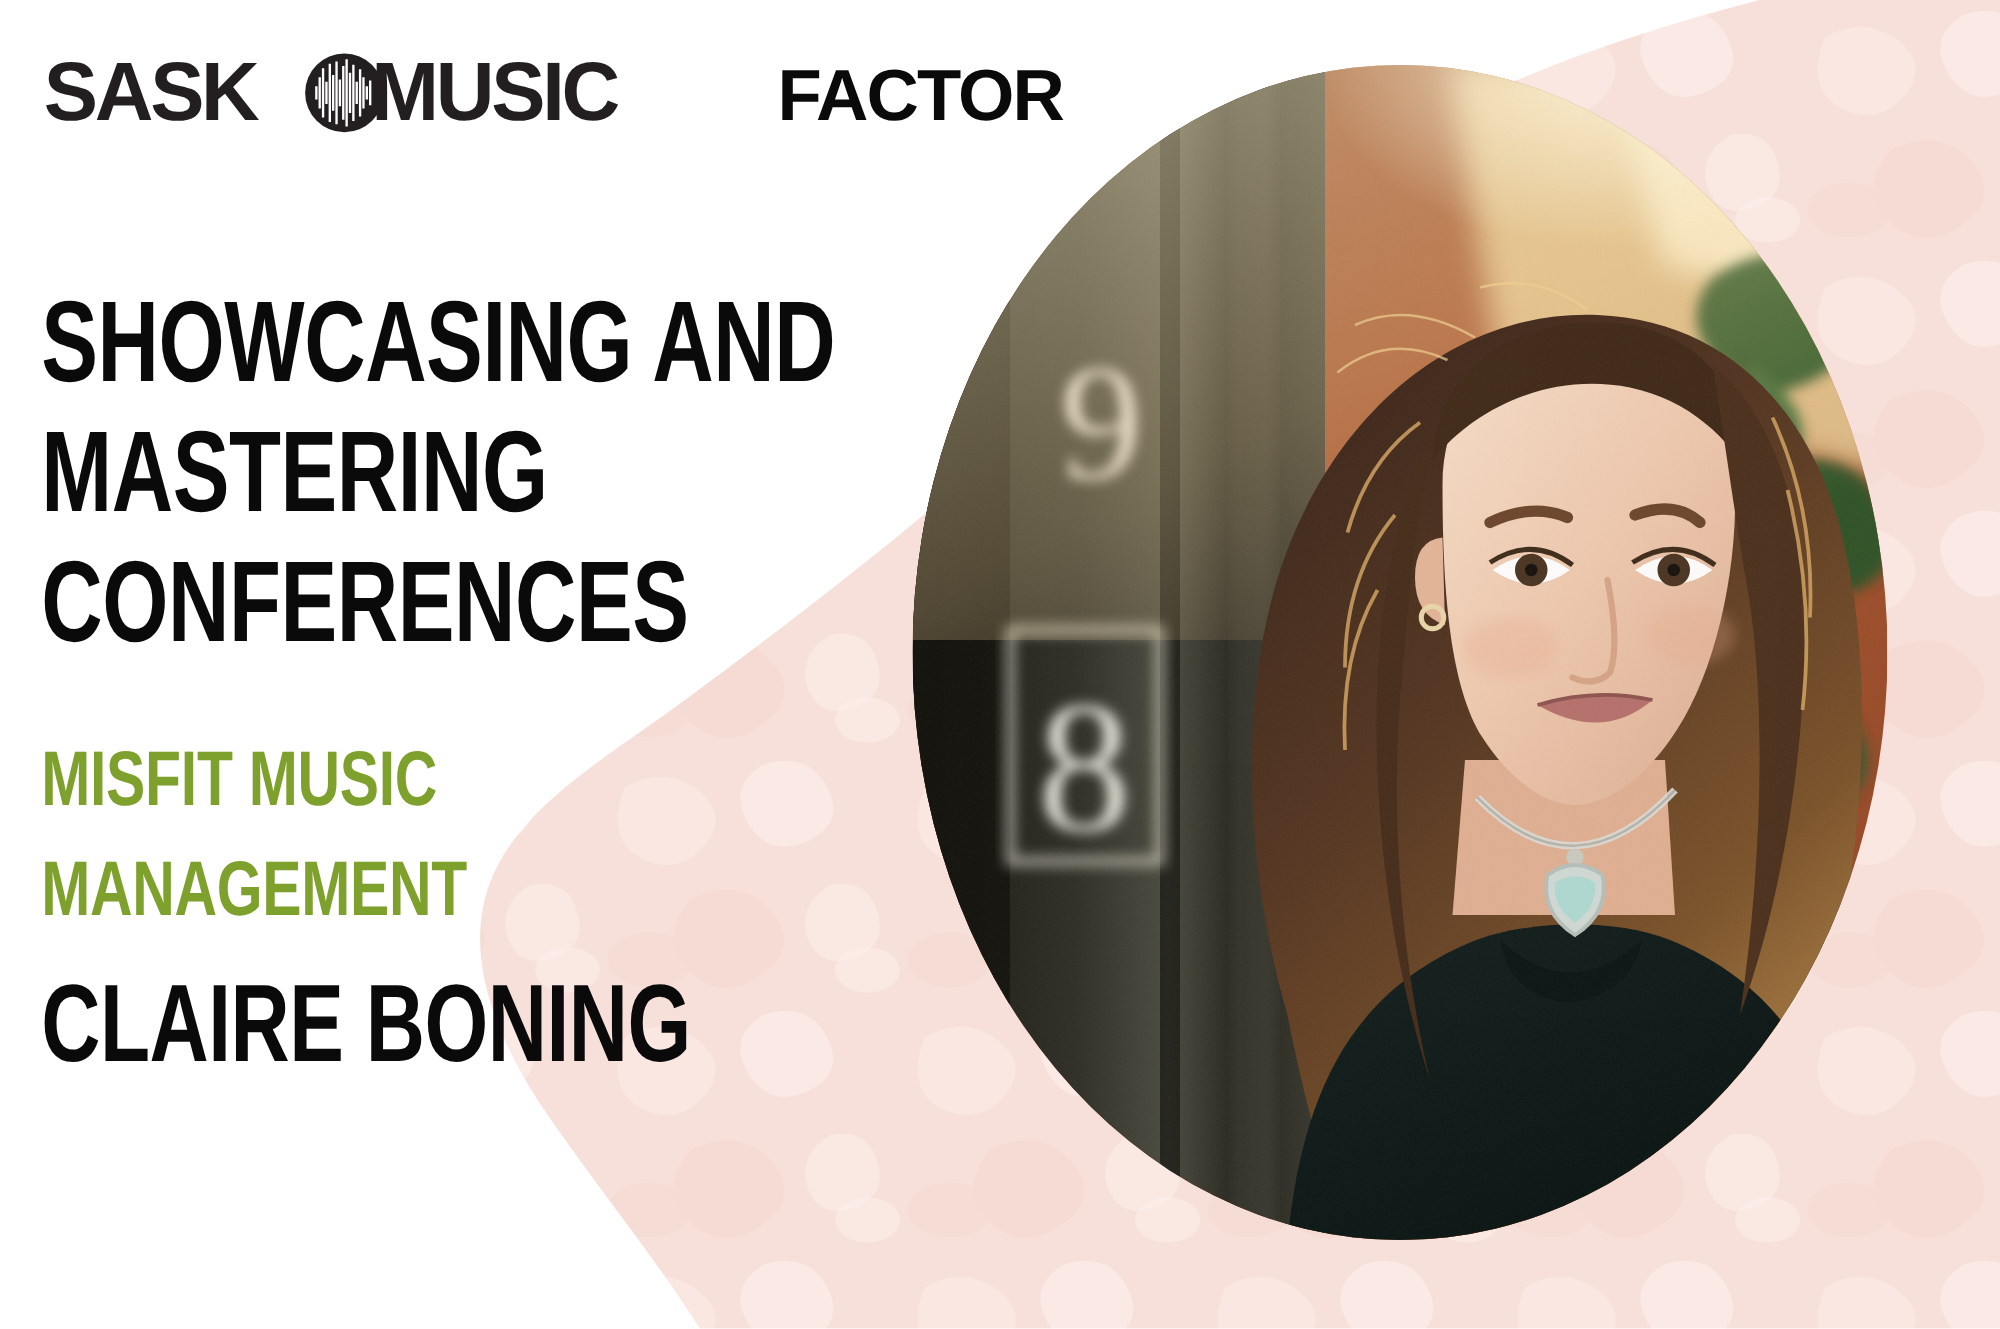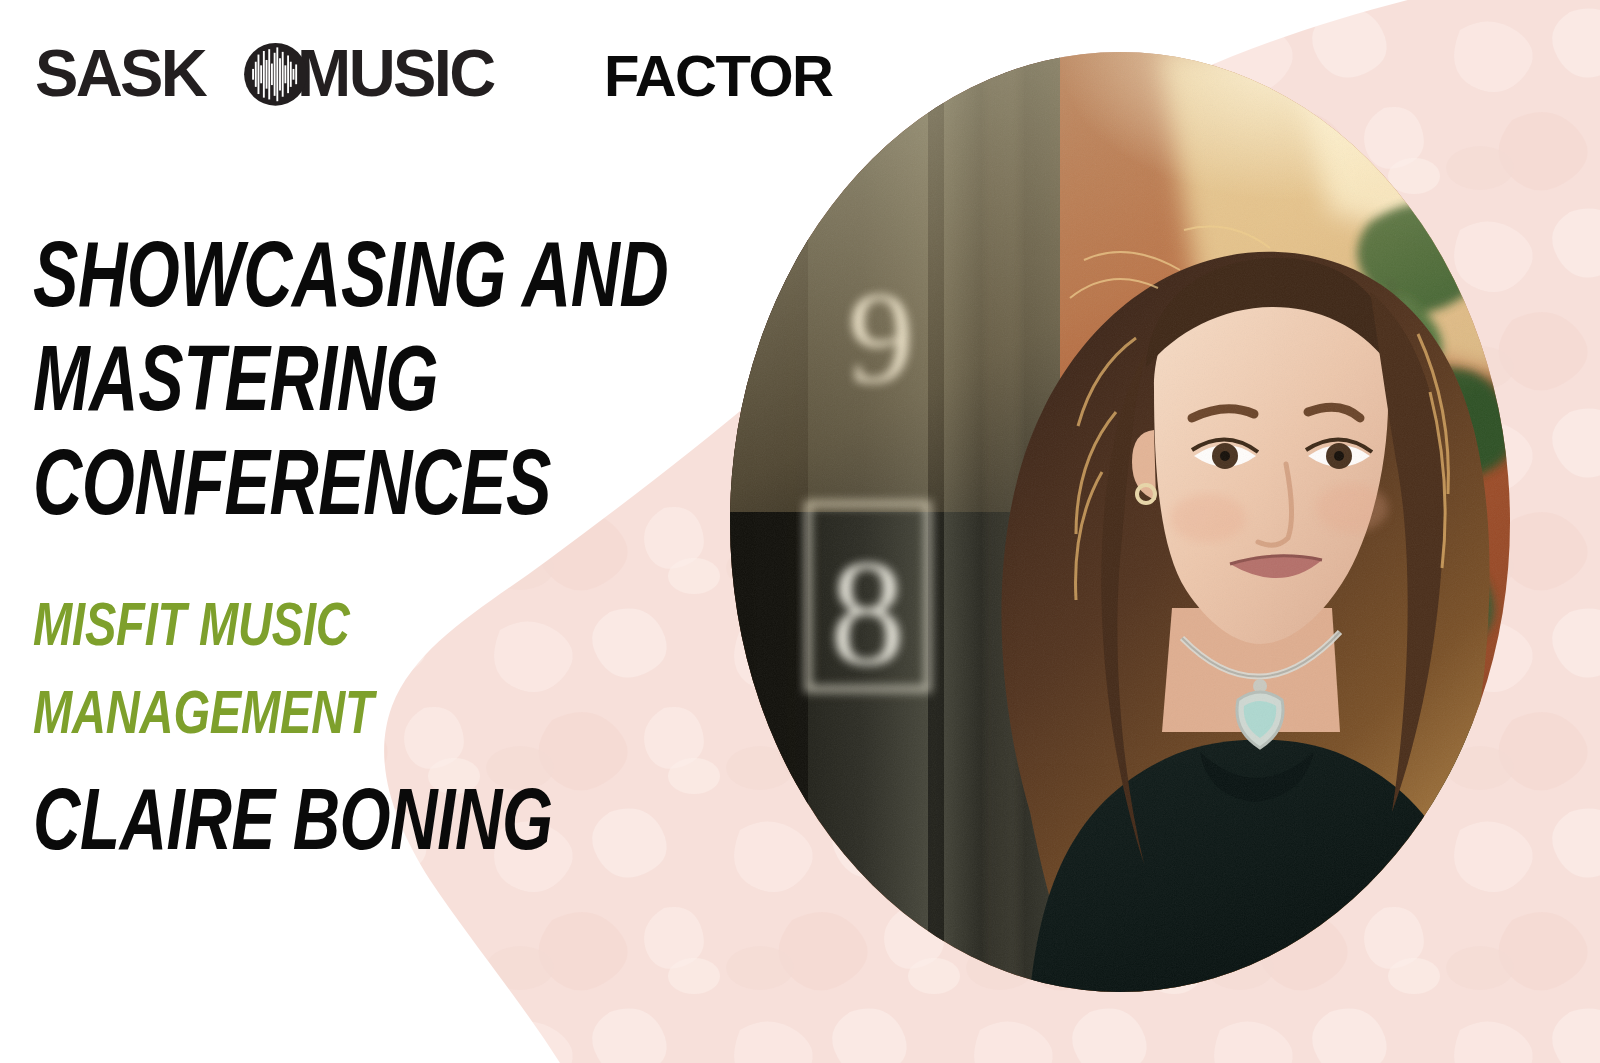--- a/index.html
+++ b/index.html
@@ -45,31 +45,30 @@
     left:0; top:0;
     width:780px; height:1063px;
     z-index:6;
   }
 
   .logos {
     position:absolute;
     left:35px; top:42px;
     display:flex;
     align-items:center;
-    gap:66px;
+    gap:84px;
     justify-content:center;
   }
   .sask-logo { display:block; height:70px; }
   .factor-logo { display:block; height:62px; }
 
   .headline-block {
     position:absolute;
     left:33px; top:222px;
     width:720px;
-    font-style:italic;
   }
 
   .hl {
     display:block;
     font-family:"Liberation Sans", sans-serif;
     font-weight:700;
     color:#0a0a0a;
     text-transform:uppercase;
     letter-spacing:-0.5px;
     white-space:nowrap;

